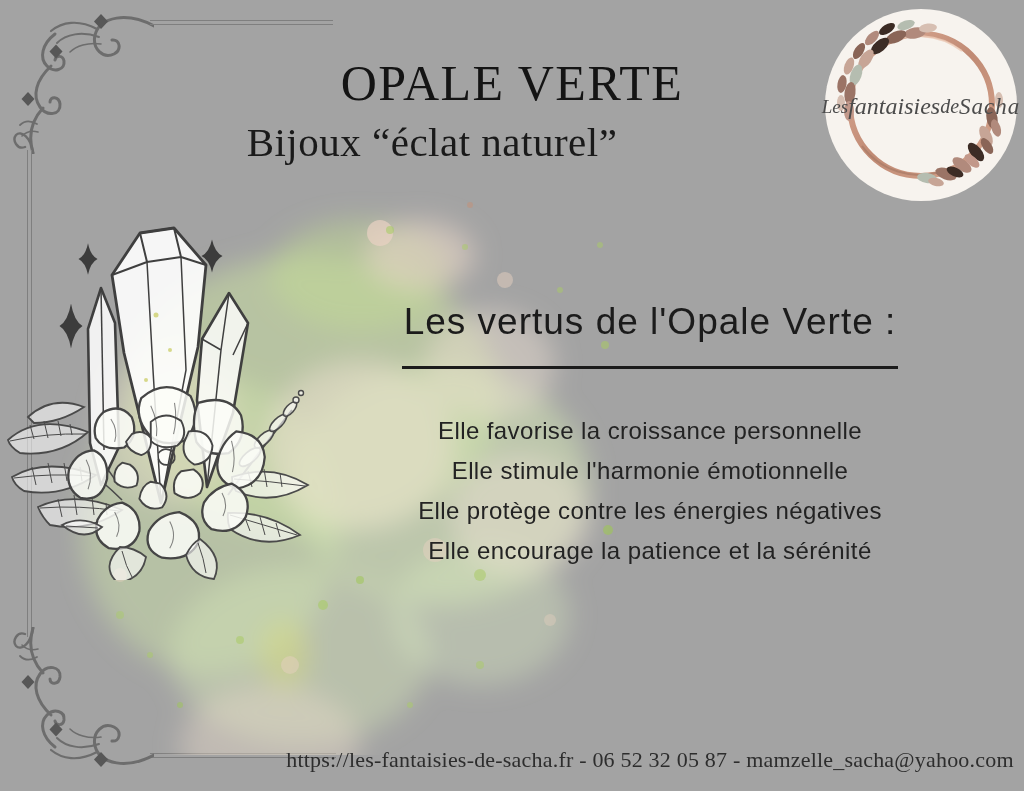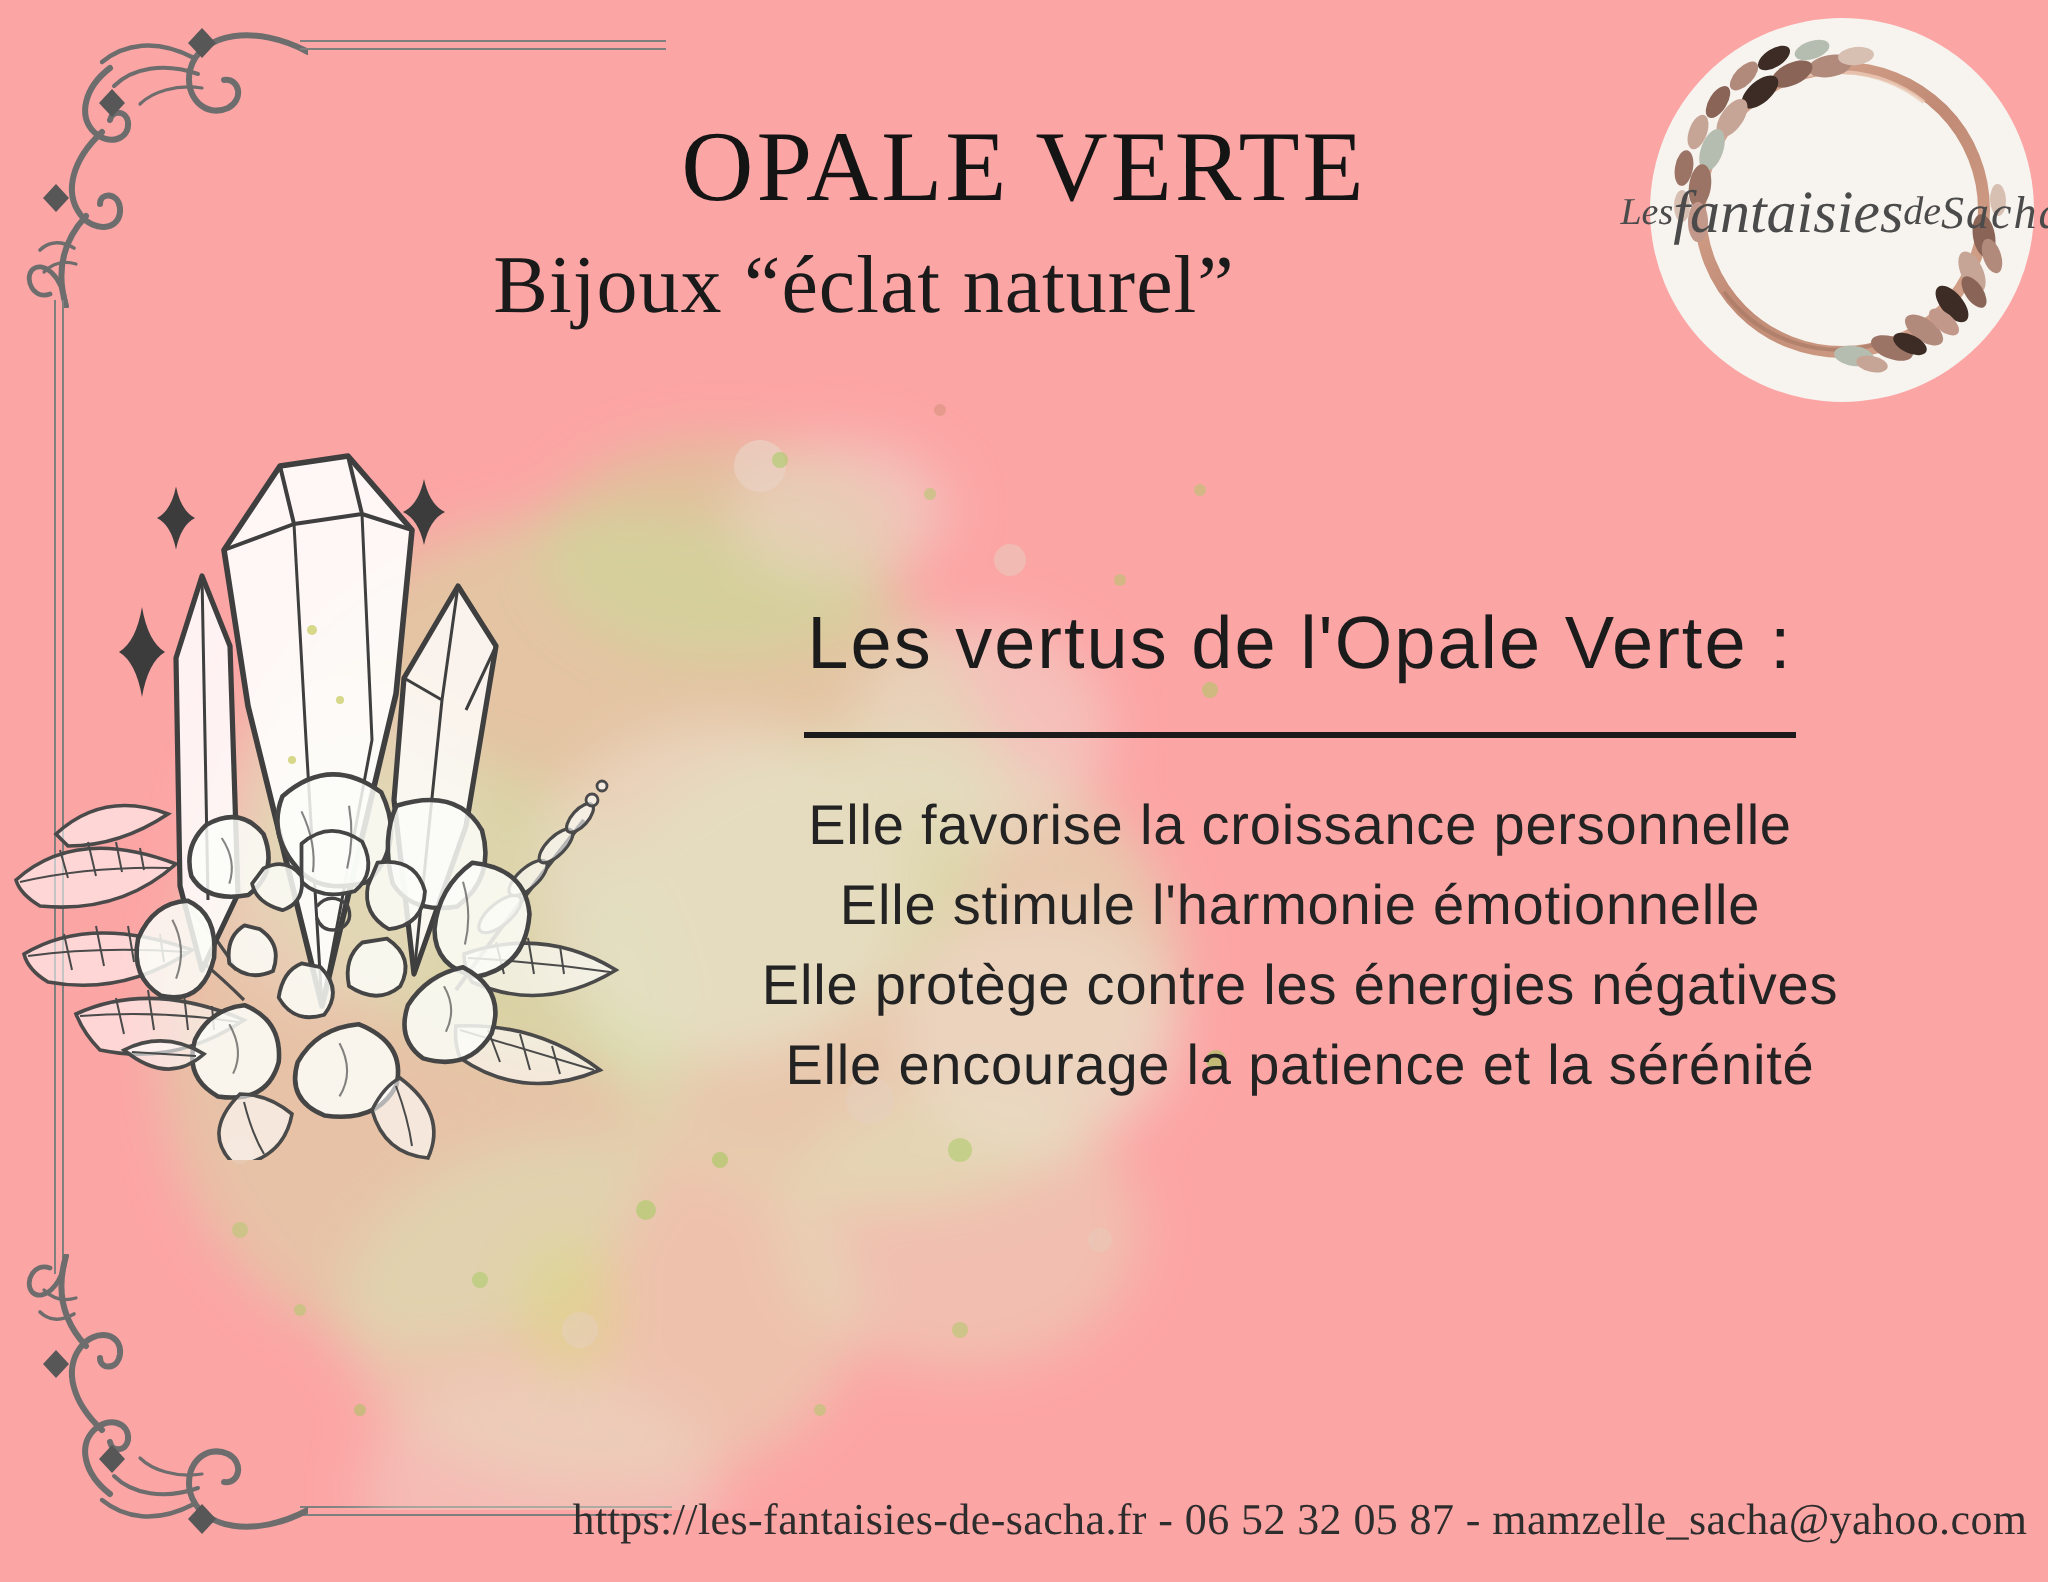--- a/index.html
+++ b/index.html
@@ -1,17 +1,17 @@
 <!DOCTYPE html>
 <html><head>
 <meta charset="utf-8">
 <style>
   html,body{margin:0;padding:0;}
   body{width:1024px;height:791px;background:#ffffff;overflow:hidden;}
-  .page{position:relative;width:1024px;height:791px;background:#fca5a5;
+  .page{position:relative;width:1024px;height:791px;background:#a3a3a3;
         font-family:"Liberation Sans",sans-serif;}
 
   
   .dline{position:absolute;box-sizing:border-box;background:transparent;}
   .dline-h{height:5px;border-top:1.6px solid #7f7f7f;border-bottom:1.6px solid #7f7f7f;}
   .dline-v{width:5px;border-left:1.6px solid #7f7f7f;border-right:1.6px solid #7f7f7f;}
   .hline-top{left:150px;top:20px;width:183px;}
   .hline-bottom{left:150px;top:753px;width:186px;}
   .vline-left{left:27px;top:150px;height:487px;}
   .corner{position:absolute;width:150px;height:150px;}
@@ -27,33 +27,33 @@
     color:#1a1a1a;font-weight:400;}
 
   
   .logo{position:absolute;left:822px;top:6px;width:198px;height:198px;}
   .logo svg{position:absolute;left:0;top:0;}
   .logo-text{position:absolute;left:0;top:0;width:198px;height:198px;
     display:flex;flex-direction:row;align-items:center;justify-content:center;
     font-family:"Liberation Serif",serif;font-style:italic;color:#4b4b4b;
     line-height:1.08;padding-top:2px;}
   .logo-text .l1{font-size:19px;}
-  .logo-text .l2{font-size:30px;}
+  .logo-text .l2{font-size:24px;}
   .logo-text .l3{font-size:20px;}
   .logo-text .l4{font-size:23px;letter-spacing:1px;text-align:center;}
 
   
   .watercolor{position:absolute;left:60px;top:185px;}
   .illustration{position:absolute;left:0px;top:195px;}
 
   
   .content{position:absolute;left:310px;top:301px;width:680px;text-align:center;}
   .heading{display:inline-block;font-size:37px;letter-spacing:1px;color:#1b1b1b;
     border-bottom:3px solid #1b1b1b;padding:0 2px 23px 2px;}
-  .virtues{margin-top:24px;font-size:28px;line-height:40px;color:#232323;
+  .virtues{margin-top:42px;font-size:24px;line-height:40px;color:#232323;
     letter-spacing:0.4px;}
 
   
   .footer{position:absolute;left:280px;width:740px;top:747px;text-align:center;
     font-family:"Liberation Serif",serif;font-size:22px;color:#2d2d2d;letter-spacing:0.2px;}
 </style>
 </head>
 <body>
 
 <div class="page">

